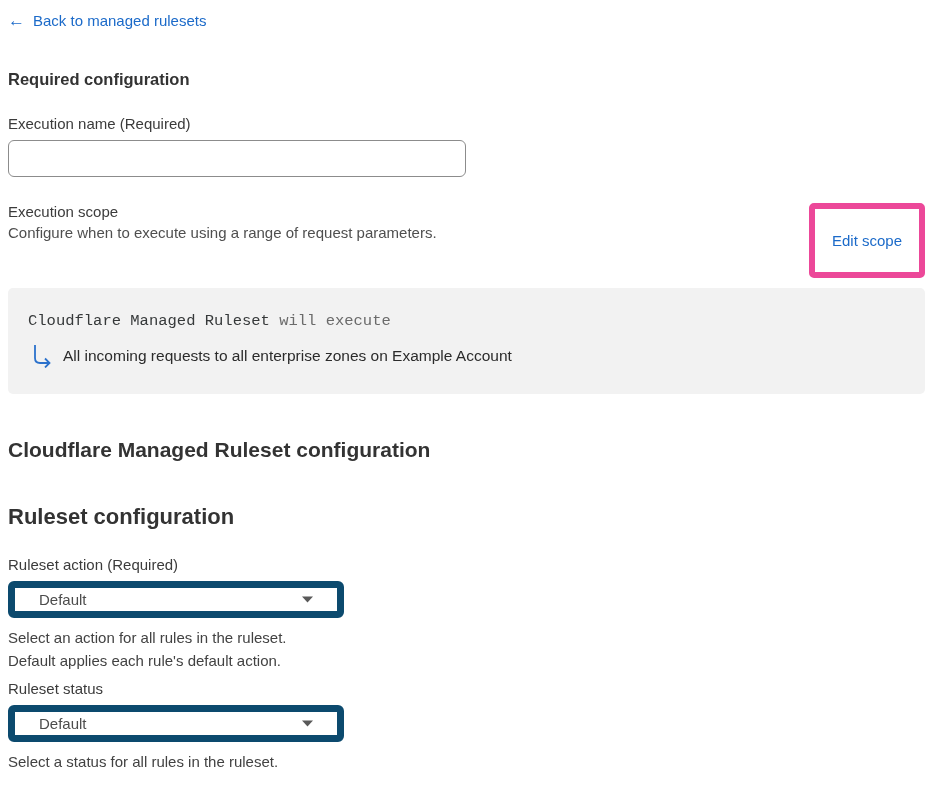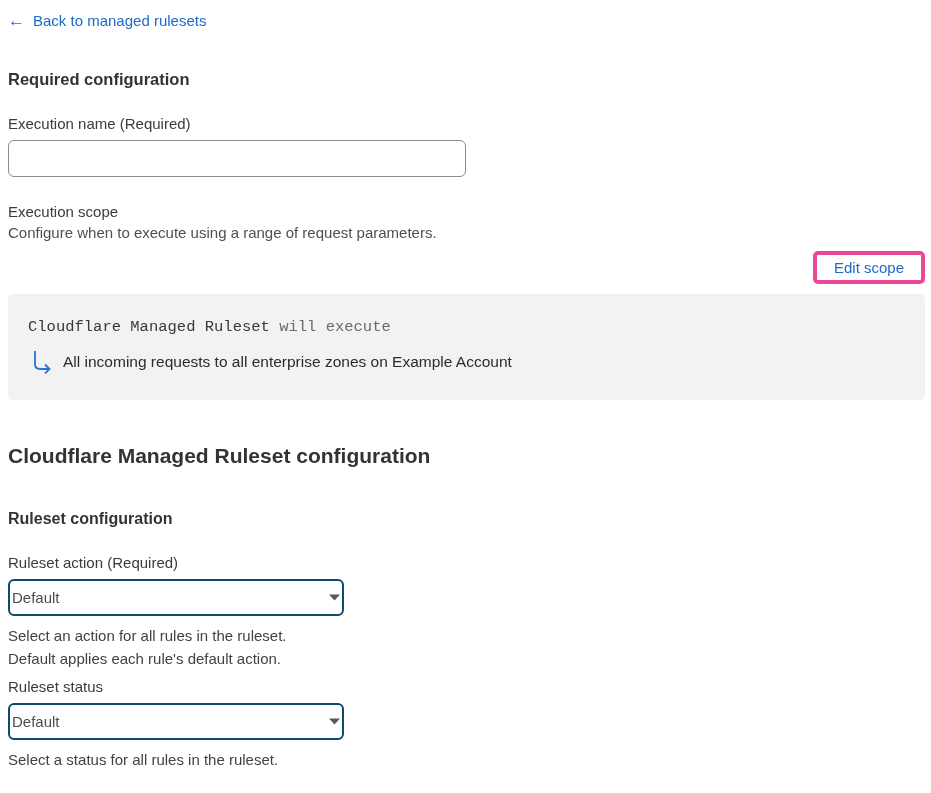--- a/index.html
+++ b/index.html
@@ -44,26 +44,25 @@
   }
 
   .scope-row {
     margin-top: 26px;
     display: flex; align-items: flex-start; justify-content: space-between;
   }
   .scope-desc { margin-top: 4px; font-size: 15px; color: #4f4f4f; }
 
   .edit-scope-btn {
     background: #ffffff;
-    border: 4px solid #ec4899; border-radius: 5px;
+    border: 6px solid #ec4899; border-radius: 5px;
     color: #1b6ac9; font-size: 15px;
     font-family: "Liberation Sans", sans-serif;
-    padding: 4px 17px; cursor: pointer;
+    padding: 23px 17px; cursor: pointer;
     margin-right: 0;
-    margin-top: 48px;
   }
 
   .scope-summary-box {
     margin-top: 10px;
     background: #f2f2f2; border-radius: 5px;
     padding: 24px 20px 26px 20px;
   }
   .summary-line1 { font-size: 15.5px; font-family: Liberation Mono, monospace; }
   .summary-subject { color: #36393a; }
   .summary-verb { color: #6b6b6b; }
@@ -73,29 +72,29 @@
     font-size: 15.5px; color: #2b2b2b;
   }
   .elbow-icon { flex: 0 0 auto; display: block; }
 
   .big-heading {
     margin: 44px 0 0 0;
     font-size: 21px; font-weight: 700; color: #333;
   }
   .sub-heading {
     margin: 42px 0 8px 0;
-    font-size: 16px; font-weight: 700; color: #333;
+    font-size: 22px; font-weight: 700; color: #333;
   }
 
   .dropdown {
     margin-top: 8px;
     width: 336px; height: 37px;
-    border: 2px solid #0c4a6e; border-radius: 6px;
+    border: 7px solid #0c4a6e; border-radius: 6px;
     display: flex; align-items: center; justify-content: space-between;
-    padding: 0 2px; background: #fff; cursor: pointer;
+    padding: 0 24px; background: #fff; cursor: pointer;
   }
   .dropdown-value { font-size: 15px; color: #4c4c4c; }
   .caret { display: block; }
 
   .help-text { margin-top: 8px; font-size: 15px; color: #424242; line-height: 23px; }
   .mt24 { margin-top: 8px; }
 </style>
 </head>
 <body>
 

